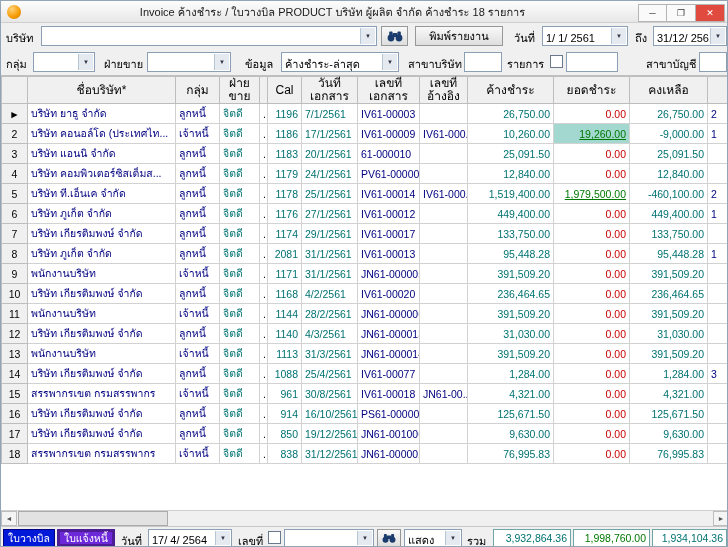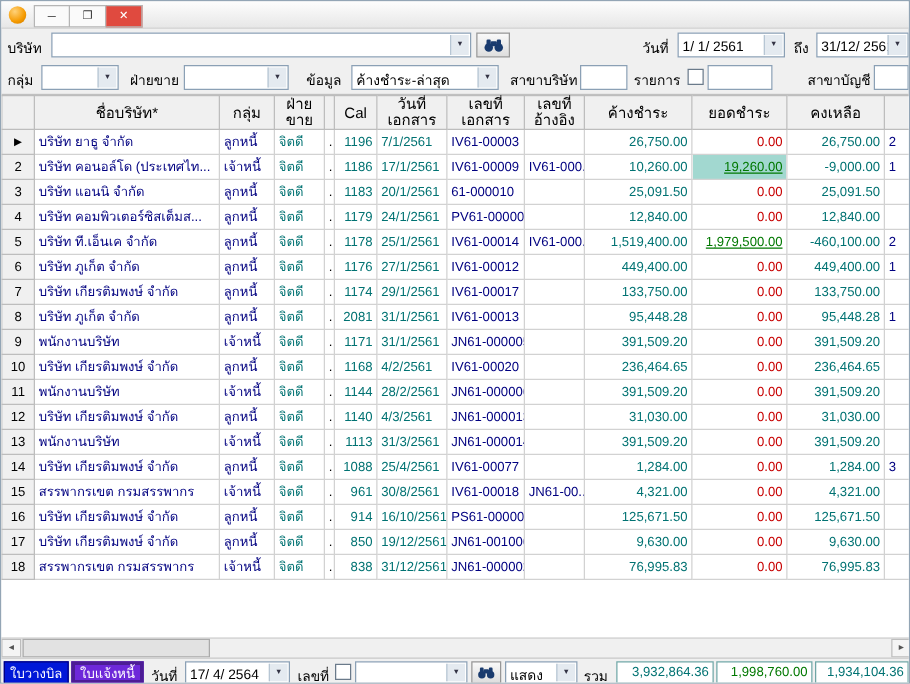--- a/index.html
+++ b/index.html
@@ -55,20 +55,21 @@
   .total{position:absolute;top:2px;height:18px;background:#fff;border:1px solid #6fa5a5;display:flex;align-items:center;justify-content:flex-end;padding:0 3px;font-size:10.5px;}
   .t-teal{color:var(--teal);padding-left:17px;} .t-green{color:var(--green);}
 </style>
 </head>
 <body>
 
 <div class="window">
 
   <div class="titlebar">
     <div class="app-icon"></div>
+    <div class="title">Invoice ค้างชำระ / ใบวางบิล PRODUCT  บริษัท ผู้ผลิต จำกัด  ค้างชำระ 18 รายการ</div>
     <div class="capbtns">
       <div class="cap">─</div>
       <div class="cap">❐</div>
       <div class="cap close">✕</div>
     </div>
   </div>
 
   <div class="frow frow1">
     <span class="lbl" style="left:5px">บริษัท</span>
     <div class="combo" style="left:40px;width:336px">
@@ -79,20 +80,21 @@
       <svg class="binoc" viewBox="0 0 16 12">
           <g fill="#1a3b6e">
             <circle cx="4" cy="8" r="3.4"></circle>
             <circle cx="12" cy="8" r="3.4"></circle>
             <rect x="5.5" y="3" width="5" height="4" rx="1"></rect>
             <rect x="2.2" y="1.5" width="3.4" height="5" rx="1"></rect>
             <rect x="10.4" y="1.5" width="3.4" height="5" rx="1"></rect>
           </g>
         </svg>
     </div>
+    <div class="btn" style="left:414px;width:88px">พิมพ์รายงาน</div>
     <span class="lbl" style="left:513px">วันที่</span>
     <div class="combo" style="left:541px;width:86px">
       <span>1/ 1/ 2561</span>
       <span class="arrow">▼</span>
     </div>
     <span class="lbl" style="left:634px">ถึง</span>
     <div class="combo" style="left:652px;width:74px">
       <span>31/12/ 2561</span>
       <span class="arrow">▼</span>
     </div>

